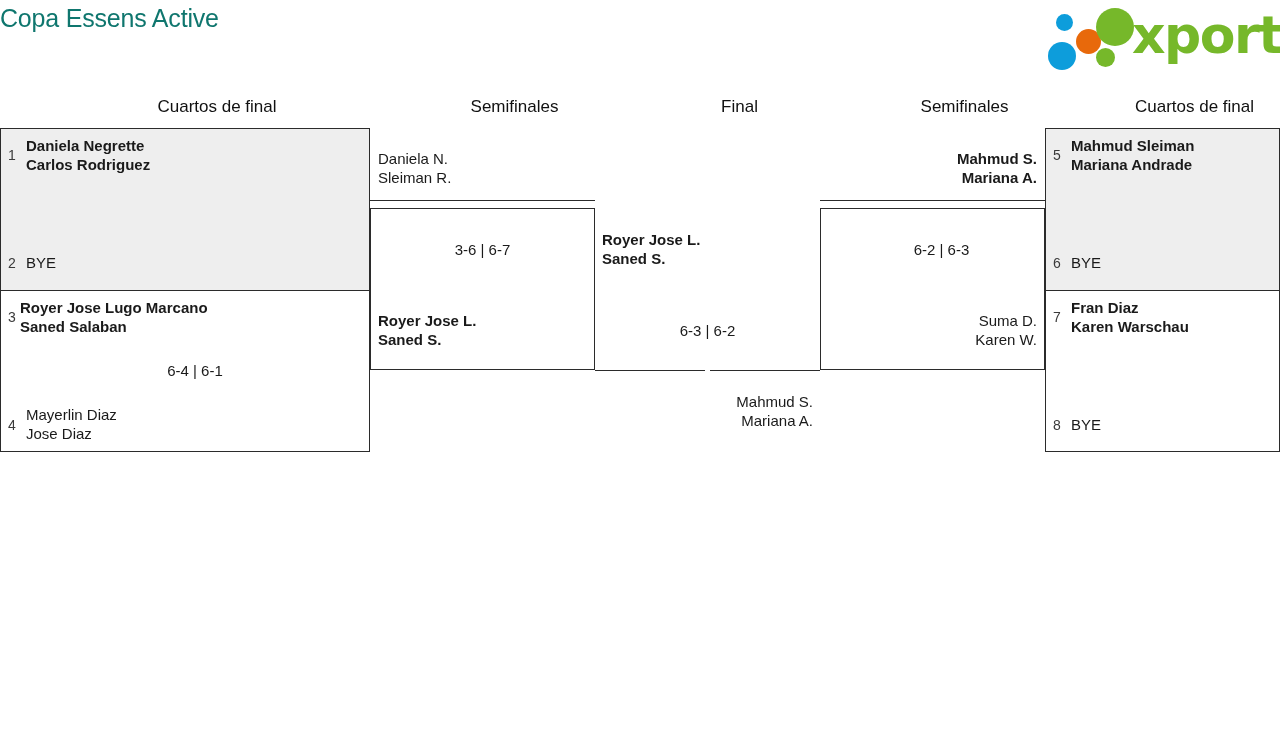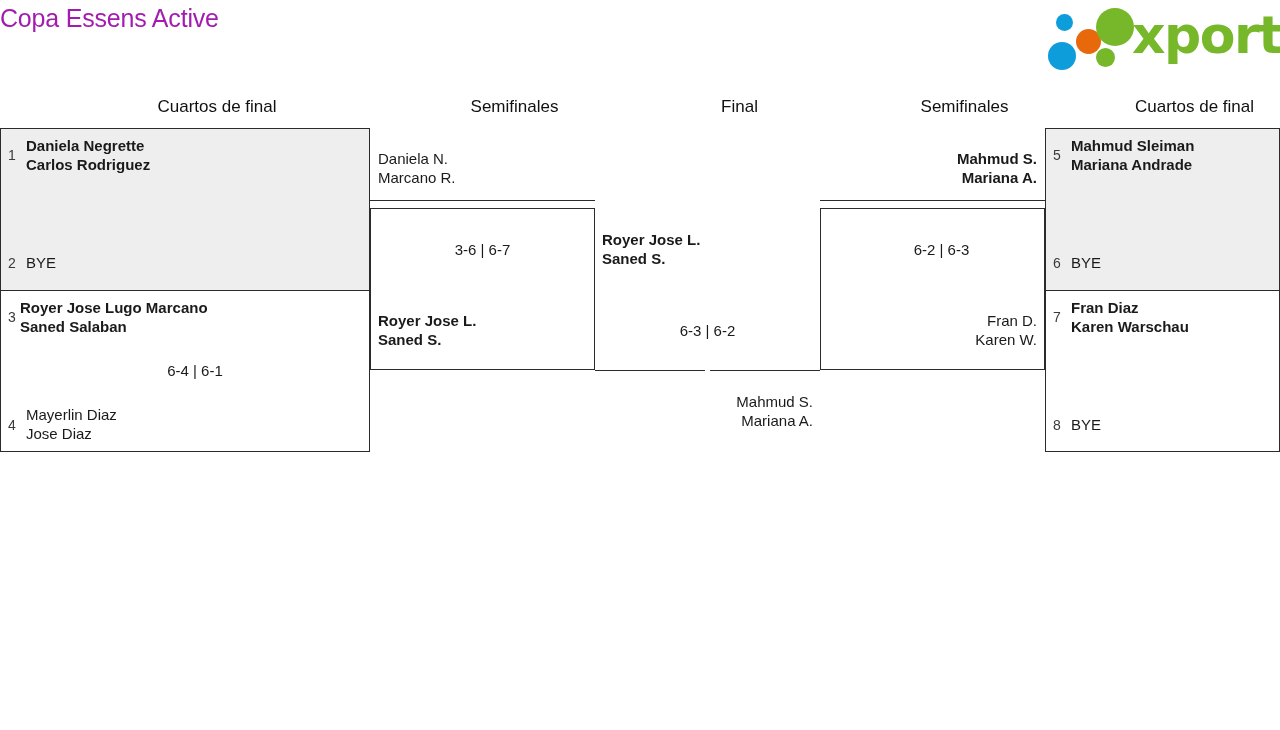--- a/index.html
+++ b/index.html
@@ -21,21 +21,21 @@
     position: absolute;
     left: 0; top: 0;
     width: 1280px; height: 90px;
   }
   #title-block {
     position: absolute;
     left: 0; top: 2px;
     font-size: 25px;
     line-height: 33px;
     font-weight: 400;
-    color: #a21caf;
+    color: #0f766e;
     letter-spacing: -0.2px;
     white-space: nowrap;
   }
   #title-block .tline { display: block; }
 
   
   #logo {
     position: absolute;
     left: 1048px; top: 4px;
     width: 228px; height: 64px;
@@ -166,21 +166,21 @@
 <div class="team lose" style="left:26px; top:405px;">
   <span class="ln">Mayerlin Diaz</span>
   <span class="ln">Jose Diaz</span>
 </div>
 <div class="score" style="left:0px; top:361px; width:390px;">6-4 | 6-1</div>
 
 <div class="connector" style="left:370px; top:200px; width:225px;"></div>
 <div class="mbox plain" style="left:370px; top:208px; width:225px; height:162px;"></div>
 <div class="team lose" style="left:378px; top:149px;">
   <span class="ln">Daniela N.</span>
-  <span class="ln">Marcano R.</span>
+  <span class="ln">Sleiman R.</span>
 </div>
 <div class="team win" style="left:378px; top:311px;">
   <span class="ln">Royer Jose L.</span>
   <span class="ln">Saned S.</span>
 </div>
 <div class="score" style="left:370px; top:240px; width:225px;">3-6 | 6-7</div>
 
 <div class="connector" style="left:595px; top:370px; width:110px;"></div>
 <div class="team win" style="left:602px; top:230px;">
   <span class="ln">Royer Jose L.</span>
@@ -192,21 +192,21 @@
 </div>
 <div class="score" style="left:595px; top:321px; width:225px;">6-3 | 6-2</div>
 
 <div class="connector" style="left:710px; top:370px; width:110px;"></div>
 <div class="mbox plain" style="left:820px; top:208px; width:225px; height:162px;"></div>
 <div class="team win ralign" style="left:837px; top:149px; width:200px;">
   <span class="ln">Mahmud S.</span>
   <span class="ln">Mariana A.</span>
 </div>
 <div class="team lose ralign" style="left:837px; top:311px; width:200px;">
-  <span class="ln">Fran D.</span>
+  <span class="ln">Suma D.</span>
   <span class="ln">Karen W.</span>
 </div>
 <div class="score" style="left:820px; top:240px; width:225px;margin-left:9px;">6-2 | 6-3</div>
 
 <div class="connector" style="left:820px; top:200px; width:225px;"></div>
 <div class="mbox shaded" style="left:1045px; top:128px; width:235px; height:163px;"></div>
 <span class="seed" style="left:1053px; top:146px;">5</span>
 <div class="team win" style="left:1071px; top:136px;">
   <span class="ln">Mahmud Sleiman</span>
   <span class="ln">Mariana Andrade</span>

